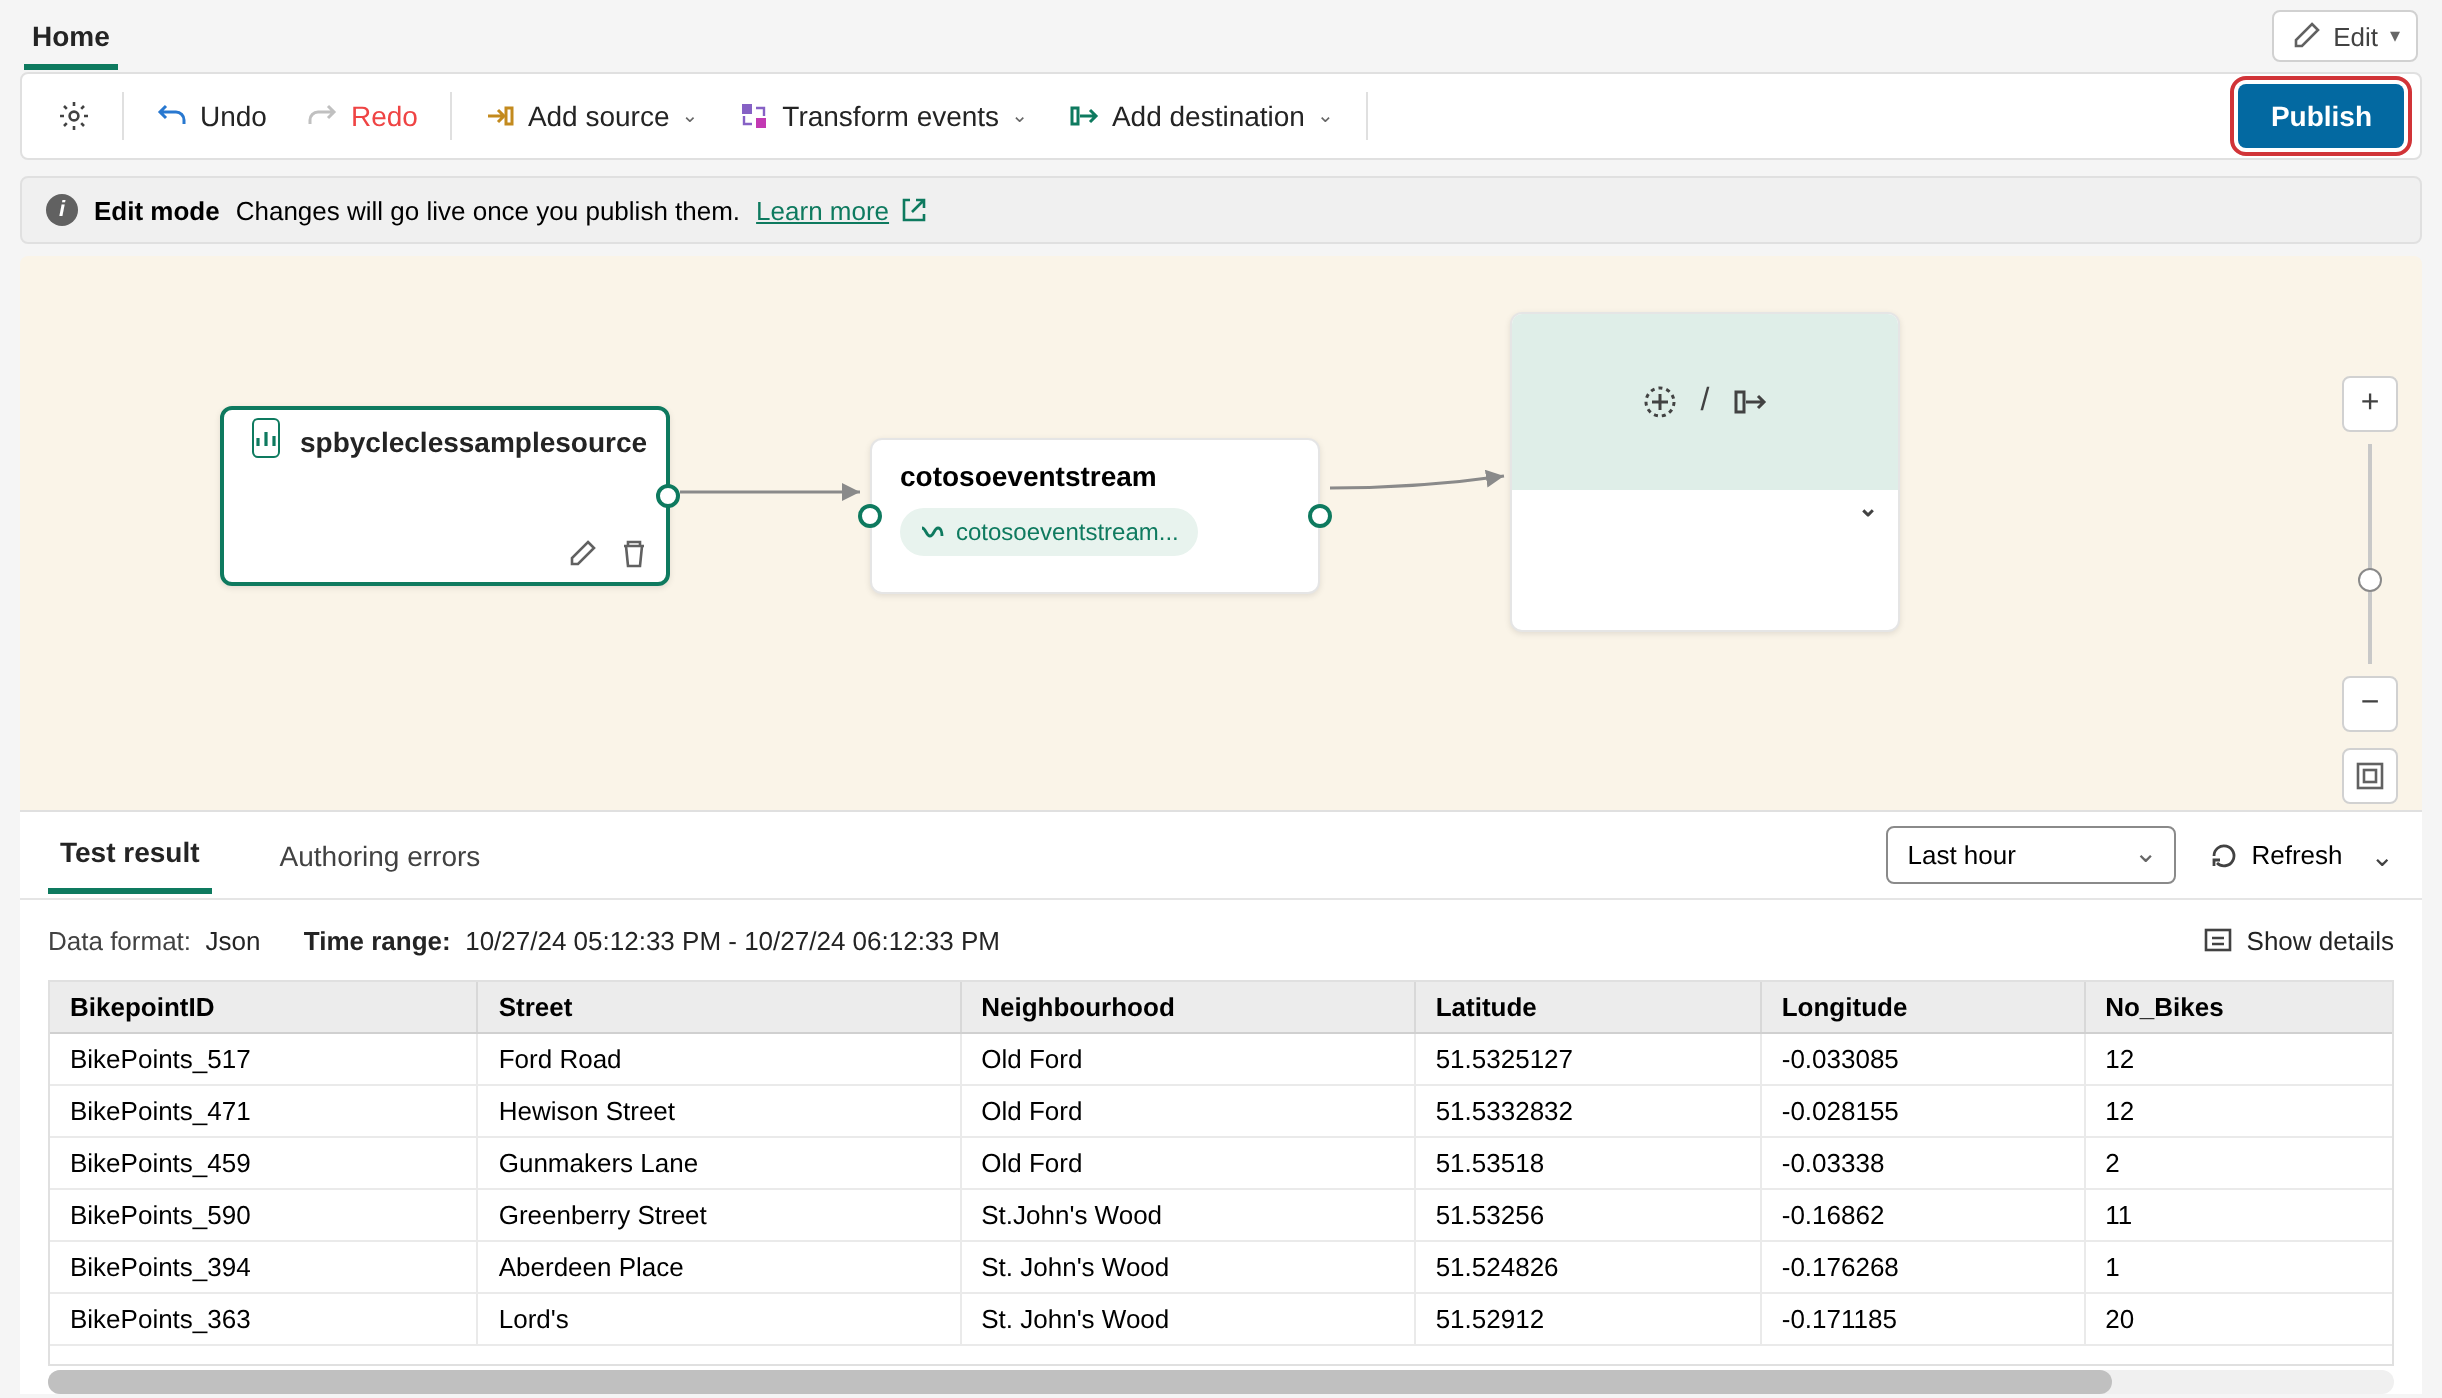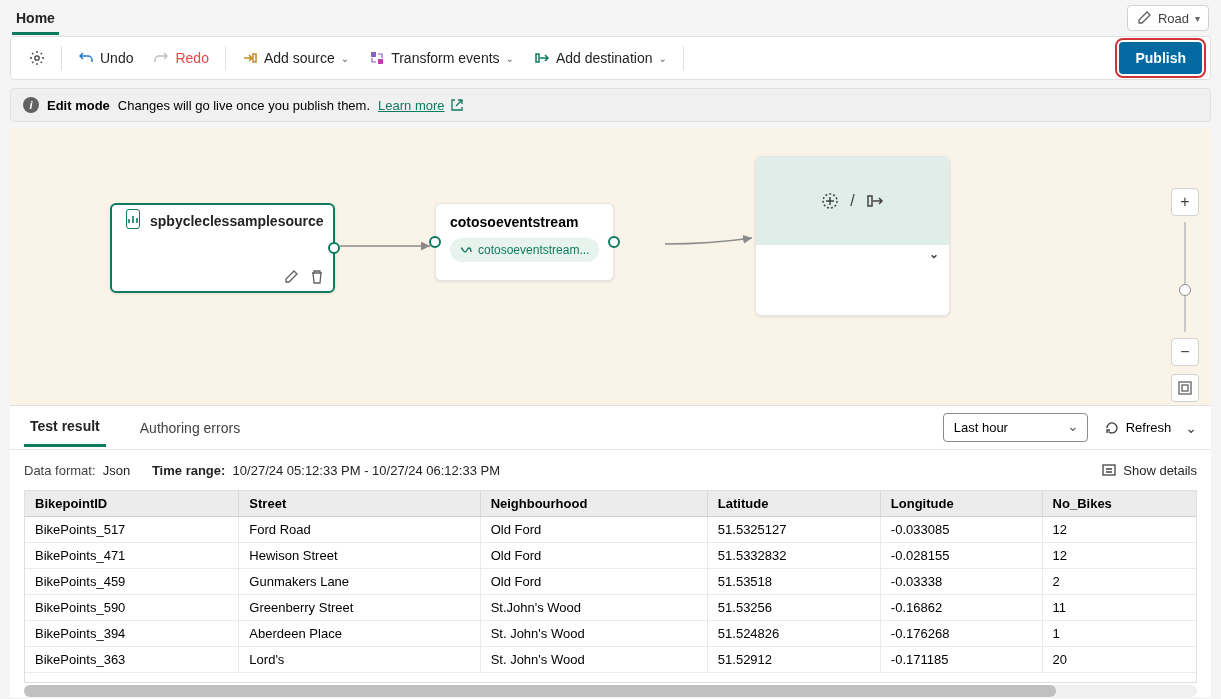--- a/index.html
+++ b/index.html
@@ -31,21 +31,21 @@
 
 .canvas { position:relative; margin:6px 10px 0 10px; background:#faf4e8; height:285px; border-radius:4px; overflow:hidden; }
 .node { position:absolute; background:#fff; border-radius:6px; box-shadow:0 1px 3px rgba(0,0,0,.1); }
 .node-src { left:100px; top:75px; width:225px; height:90px; border:2px solid #0e7a5f; }
 .node-src .hdr { display:flex; align-items:flex-end; gap:10px; padding:4px 14px; font-size:14px; font-weight:600; color:#242424; }
 .node-src .src-icon { width:20px; height:20px; border:1.5px solid #0e7a5f; border-radius:3px; display:flex; align-items:center; justify-content:center; color:#0e7a5f; font-size:11px; }
 .node-src .edit-row { position:absolute; bottom:6px; right:8px; display:flex; gap:10px; color:#616161; }
 .handle { position:absolute; width:12px; height:12px; border:2px solid #0e7a5f; border-radius:50%; background:#fff; }
 .node-src .handle { right:-7px; top:50%; transform:translateY(-50%); }
 
-.node-mid { left:425px; top:75px; width:179px; height:78px; border:1px solid #e5e5e5; padding:10px 14px; }
+.node-mid { left:425px; top:91px; width:225px; height:78px; border:1px solid #e5e5e5; padding:10px 14px; }
 .node-mid .title { font-weight:600; font-size:14px; margin-bottom:8px; }
 .node-mid .pill { background:#e8f3ee; color:#0e7a5f; padding:5px 10px; border-radius:12px; font-size:12px; display:inline-flex; align-items:center; gap:6px; max-width:170px; }
 .node-mid .pill span.t { white-space:nowrap; overflow:hidden; text-overflow:ellipsis; }
 .node-mid .handle-l { position:absolute; left:-7px; top:50%; transform:translateY(-50%); width:12px; height:12px; border:2px solid #0e7a5f; border-radius:50%; background:#fff; }
 .node-mid .handle-r { position:absolute; right:-7px; top:50%; transform:translateY(-50%); width:12px; height:12px; border:2px solid #0e7a5f; border-radius:50%; background:#fff; }
 
 .node-dest { left:745px; top:28px; width:195px; height:160px; border:1px solid #e5e5e5; overflow:hidden; }
 .node-dest .top { background:#dfeee8; height:88px; display:flex; align-items:center; justify-content:center; gap:10px; color:#424242; font-size:16px;}
 .node-dest .bot { padding:10px 34px 10px 14px; font-size:14px; font-weight:600; position:relative; line-height:1.3; }
 .node-dest .bot .dd { position:absolute; right:10px; top:50%; transform:translateY(-50%); font-size:12px; color:#424242; }
@@ -94,21 +94,21 @@
 
 <div class="top-area">
   <div class="top-row">
     <div class="tabs-top">
       <div class="tab-top">Home</div>
     </div>
     <div class="edit-dd">
       <svg class="ico-svg" viewBox="0 0 16 16">
           <path d="M11 2l3 3-8 8H3v-3l8-8z" fill="none" stroke="#616161" stroke-width="1.3"></path>
         </svg>
-      <span>Road</span>
+      <span>Edit</span>
       <span class="chev">▾</span>
     </div>
   </div>
 </div>
 
 <div class="toolbar-wrap">
   <div class="toolbar">
     <div class="tb-btn">
       <svg class="ico-svg" viewBox="0 0 16 16">
           <circle cx="8" cy="8" r="2.2" fill="none" stroke="#424242" stroke-width="1.3"></circle>

